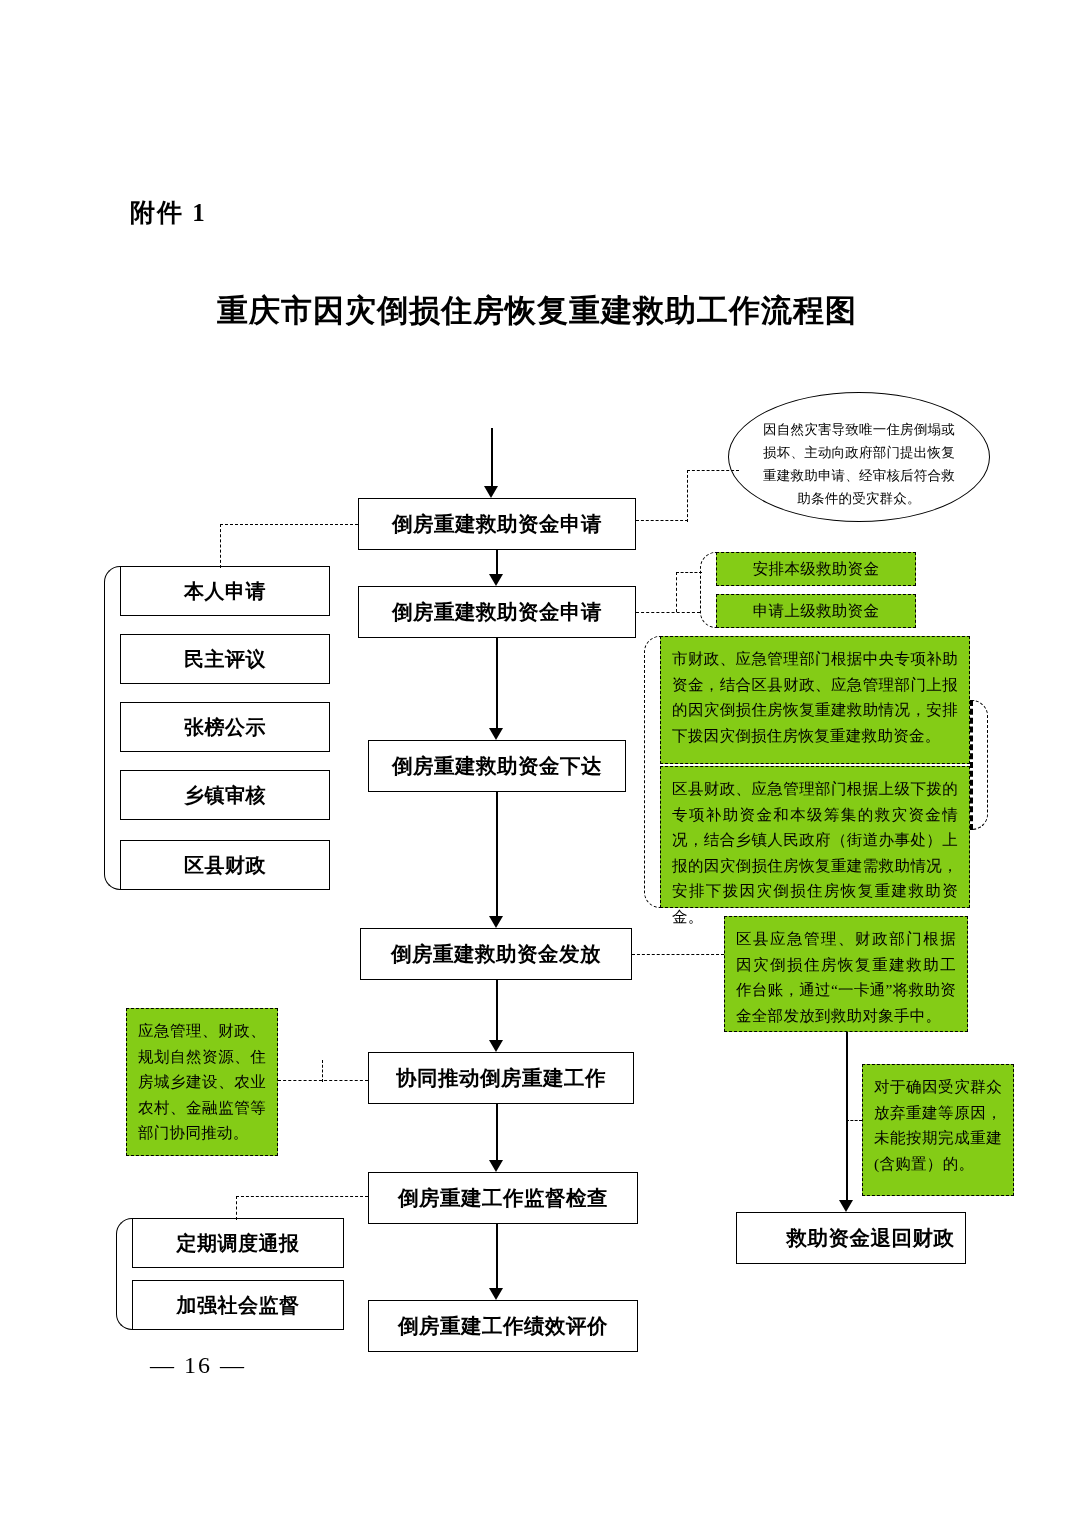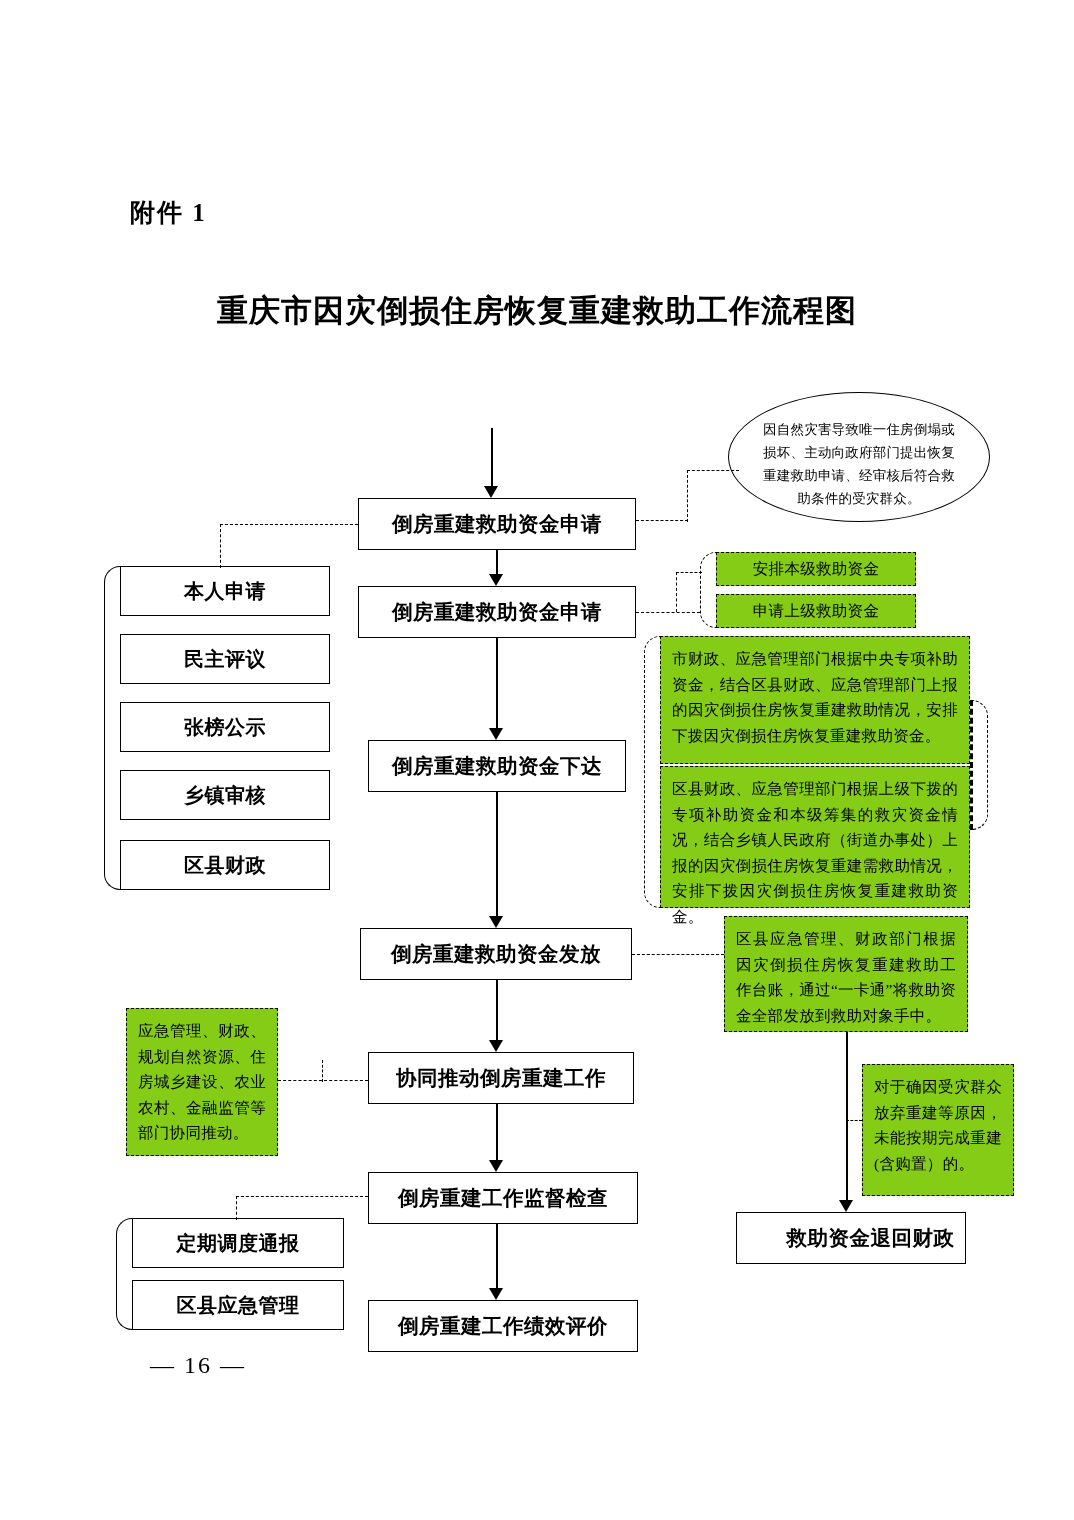--- a/index.html
+++ b/index.html
@@ -233,19 +233,19 @@
 
   <div class="ln v" style="left:846px; top:1032px; height:168px;"></div>
   <div class="arrow-down" style="left:839px; top:1200px;"></div>
   <div class="dln h" style="left:846px; top:1120px; width:16px;"></div>
 
   <div class="note" style="left:126px; top:1008px; width:152px; height:148px;">应急管理、财政、规划自然资源、住房城乡建设、农业农村、金融监管等部门协同推动。</div>
   <div class="dln h" style="left:278px; top:1080px; width:90px;"></div>
   <div class="dln v" style="left:322px; top:1060px; height:22px;"></div>
 
   <div class="node side" style="left:132px; top:1218px; width:212px; height:50px;">定期调度通报</div>
-  <div class="node side" style="left:132px; top:1280px; width:212px; height:50px;">区县应急管理</div>
+  <div class="node side" style="left:132px; top:1280px; width:212px; height:50px;">加强社会监督</div>
   <div class="brace" style="left:116px; top:1218px; height:112px;"></div>
 
   <div class="dln h" style="left:236px; top:1196px; width:132px;"></div>
   <div class="dln v" style="left:236px; top:1196px; height:24px;"></div>
 
 </div>
 
 </body></html>

